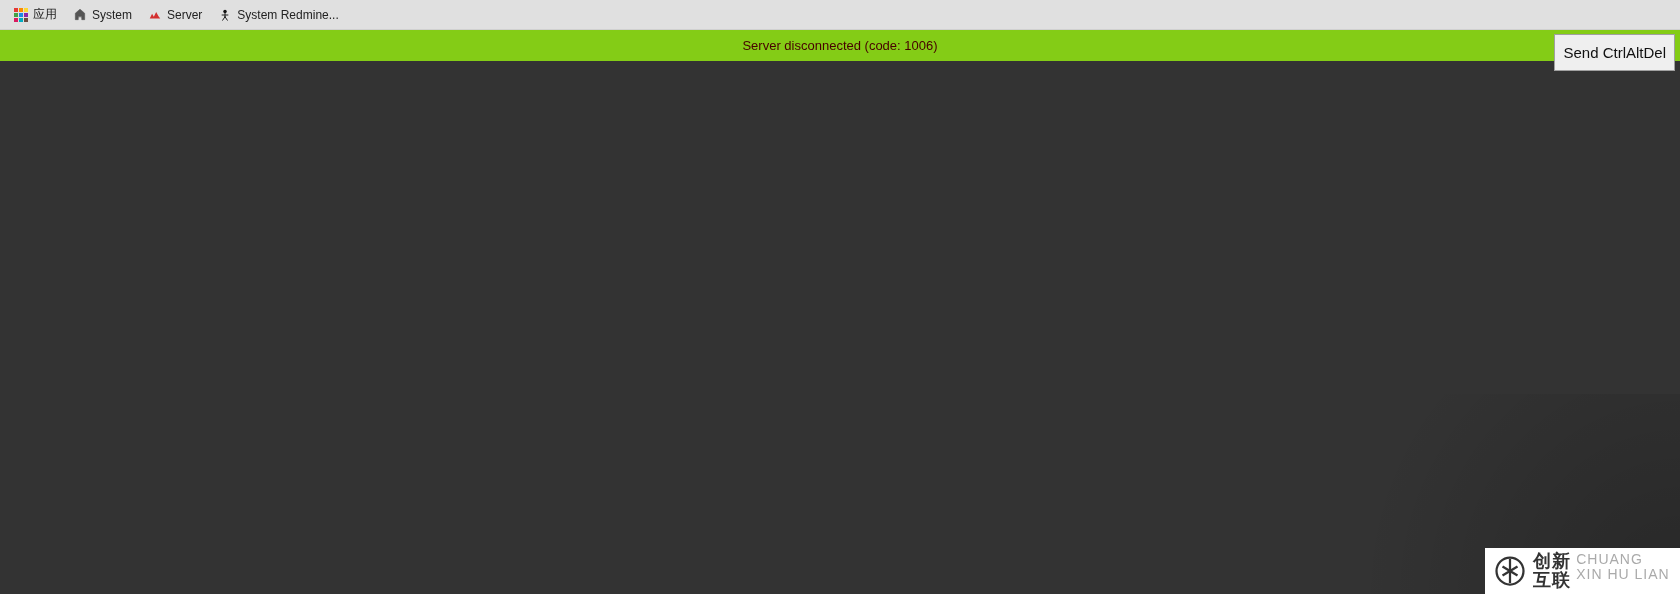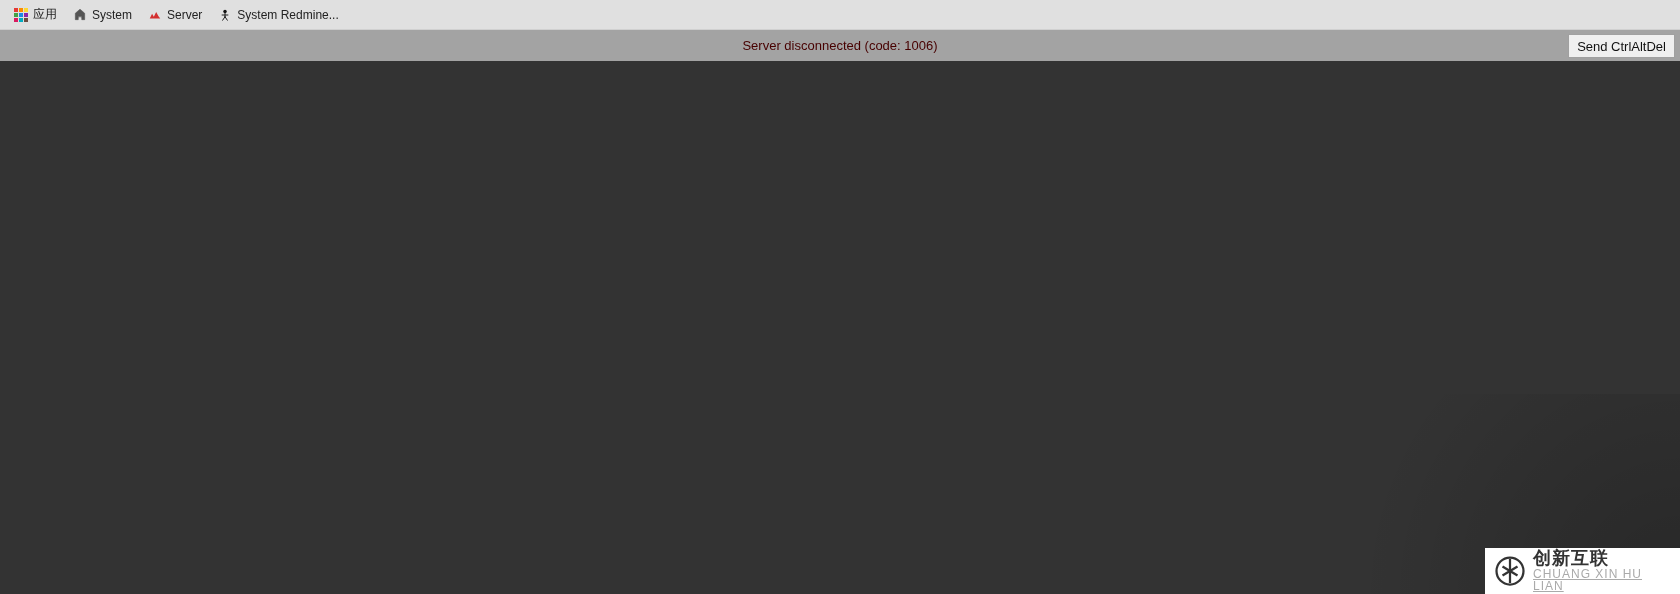--- a/index.html
+++ b/index.html
@@ -57,42 +57,42 @@
     .apps-icon > span:nth-child(7){background:#d81b60;}
     .apps-icon > span:nth-child(8){background:#00acc1;}
     .apps-icon > span:nth-child(9){background:#6d4c41;}
 
     .gitlab-icon svg { width: 14px; height: 14px; display:block; }
     .redmine-icon svg { width: 14px; height: 14px; display:block; }
     .dashboard-icon svg { width: 14px; height: 14px; display:block; }
 
     .status-bar {
       height: 31px;
-      background: #a3a3a3;
+      background: #84cc16;
       display: flex;
       align-items: center;
       position: relative;
       padding-left: 12px;
     }
     .status-text {
       position: absolute;
       left: 50%;
       transform: translateX(-50%);
       color: #470000;
       font-size: 13px;
     }
     .ctrlaltdel-btn {
       position: absolute;
       right: 5px;
       top: 4px;
-      height: 24px;
+      height: 37px;
       background: #efefef;
       border: 1px solid #a0a0a0;
       padding: 1px 8px;
-      font-size: 13px;
+      font-size: 15px;
       color: #111;
       cursor: pointer;
       font-family: Arial, sans-serif;
     }
     .remote-view {
       width: 100%;
       height: calc(100% - 61px);
       background: #333333;
     }
     .watermark {
@@ -107,34 +107,32 @@
       padding: 0 10px;
       gap: 8px;
     }
     .watermark-logo svg {
       width: 30px;
       height: 30px;
       display: block;
     }
     .watermark-text-group {
       display: flex;
-      flex-direction: column;
       line-height: 1.05;
     }
     .watermark-cn {
       font-size: 18px;
       font-weight: 600;
       color: #333;
       letter-spacing: 1px;
     }
     .watermark-en {
-      font-size: 12px;
+      font-size: 14px;
       color: #aaa;
       letter-spacing: 1px;
-      text-decoration: underline;
     }
     .vignette {
       position: absolute;
       right: 0;
       bottom: 0;
       width: 500px;
       height: 200px;
       pointer-events: none;
       background: radial-gradient(circle at bottom right, rgba(0,0,0,0.22) 0%, rgba(0,0,0,0) 60%);
     }

